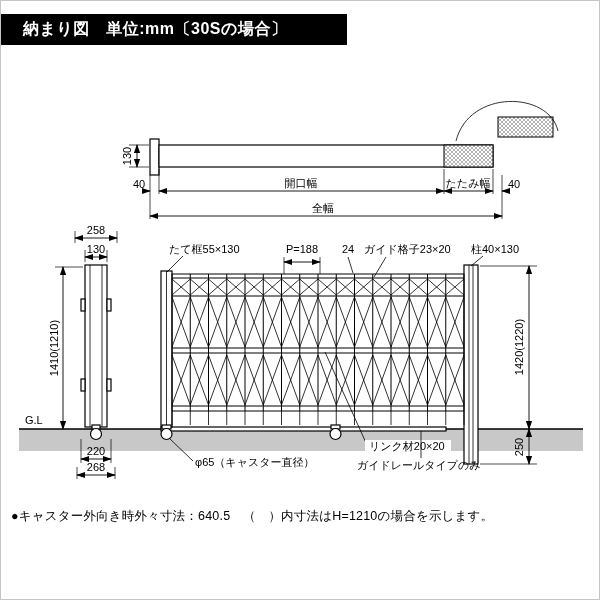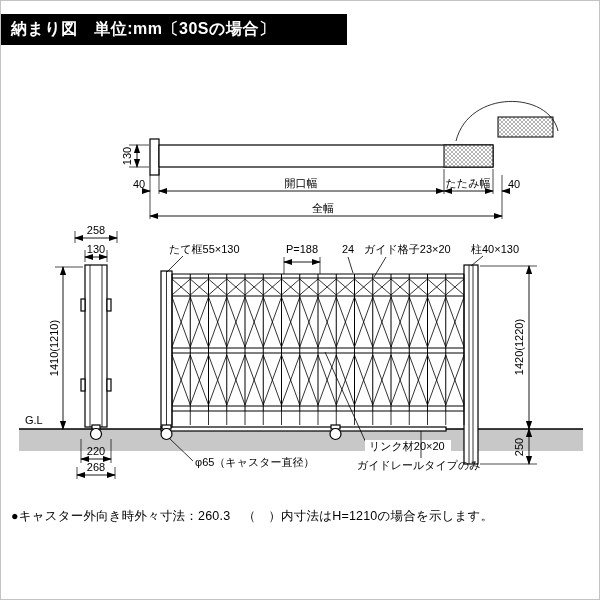--- a/index.html
+++ b/index.html
@@ -1,19 +1,19 @@
 <!DOCTYPE html>
 <html><head>
 <meta charset="utf-8">
 <style>
   html,body{margin:0;padding:0;background:#fff;}
   .page{position:relative;width:600px;height:600px;background:#fff;border:1px solid #c4c4c4;
         box-sizing:border-box;font-family:"Liberation Sans","DejaVu Sans",sans-serif;overflow:hidden;}
   .title-bar{position:absolute;left:0;top:13px;width:346px;height:31px;background:#000;color:#fff;
-        display:flex;align-items:center;padding-left:10px;box-sizing:border-box;
+        display:flex;align-items:center;padding-left:22px;box-sizing:border-box;
         font-size:16px;font-weight:bold;letter-spacing:0.5px;}
   .subtitle{position:absolute;left:8px;top:52px;font-size:15px;font-weight:bold;color:#000;}
   .diagram{position:absolute;left:0;top:80px;width:600px;height:425px;}
   .footnote{position:absolute;left:10px;top:507px;font-size:12.5px;color:#000;letter-spacing:0.2px;}
   svg text{font-family:"Liberation Sans","DejaVu Sans",sans-serif;font-size:11px;fill:#000;}
   .ln{stroke:#000;stroke-width:1.2;fill:#fff;}
   .thin{stroke:#000;stroke-width:0.8;fill:none;}
   .ext{stroke:#000;stroke-width:0.7;}
   .dim{stroke:#000;stroke-width:0.9;fill:none;}
 </style>
@@ -298,14 +298,14 @@
       <text x="368" y="369">リンク材20×20</text>
 
       <line class="thin" x1="192" y1="380" x2="168" y2="357"></line>
       <text x="194" y="385">φ65（キャスター直径）</text>
 
       <line class="thin" x1="420" y1="377" x2="420" y2="350"></line>
       <text x="356" y="388">ガイドレールタイプのみ</text>
     </g>
   </svg>
 
-  <div class="footnote">●キャスター外向き時外々寸法：260.3　（　）内寸法はH=1210の場合を示します。</div>
+  <div class="footnote">●キャスター外向き時外々寸法：640.5　（　）内寸法はH=1210の場合を示します。</div>
 </div>
 
 </body></html>

